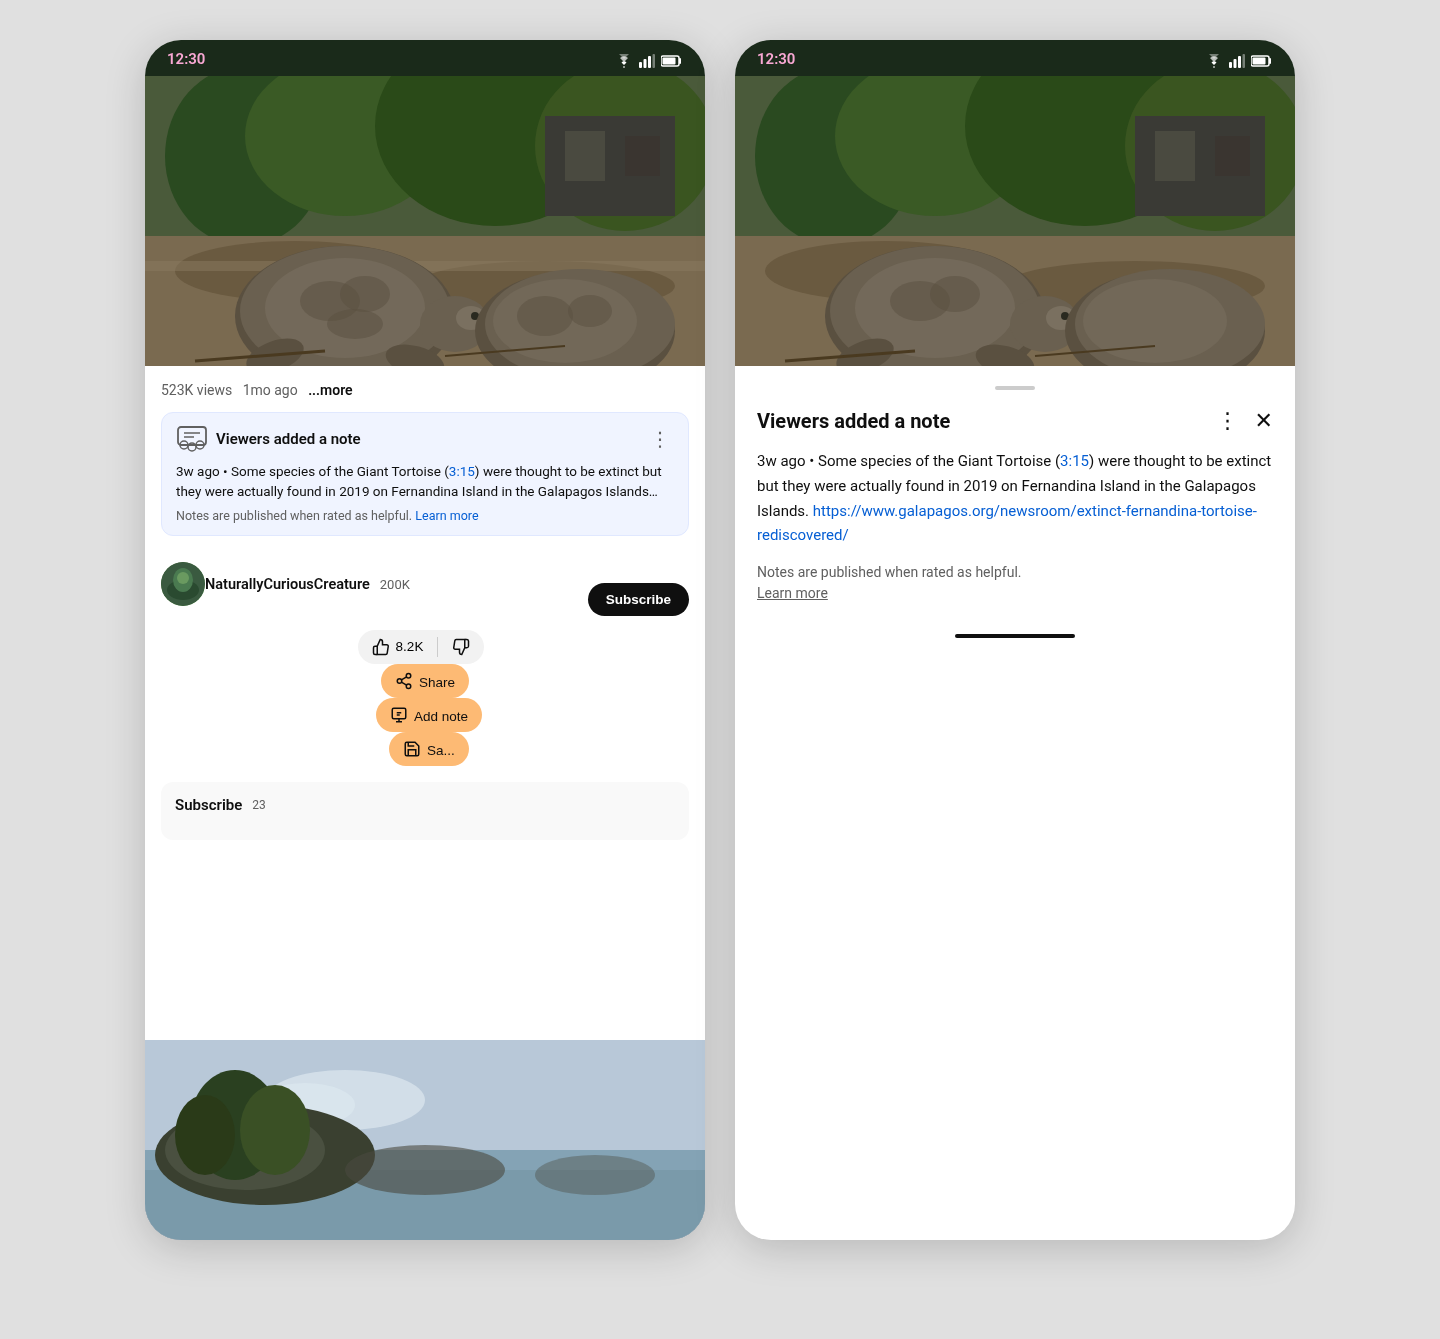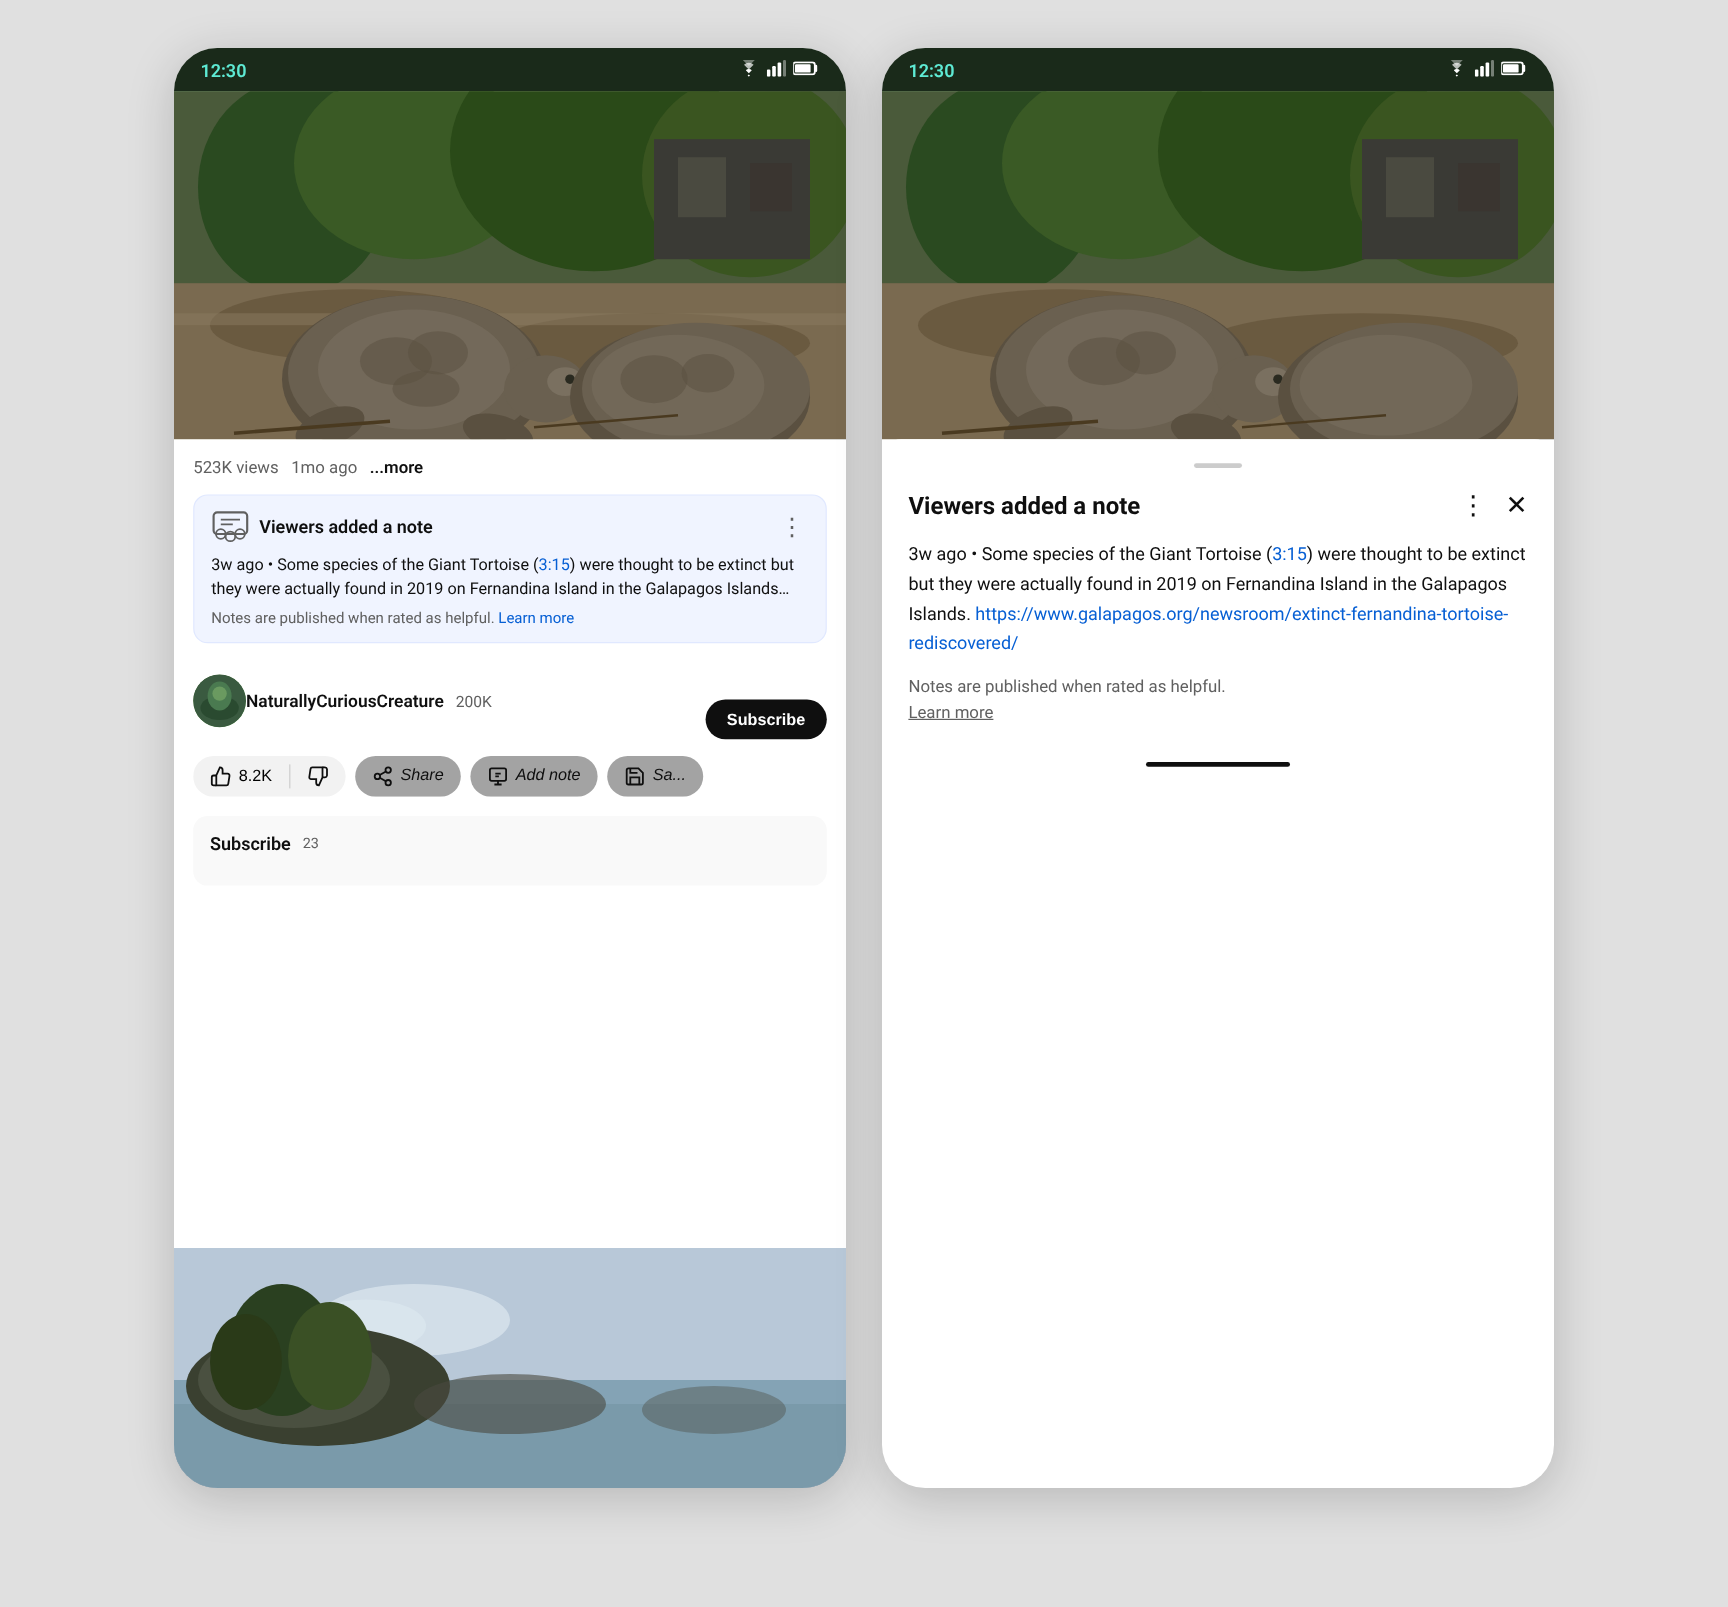--- a/index.html
+++ b/index.html
@@ -26,23 +26,23 @@
       display: flex;
       flex-direction: column;
       position: relative;
     }
 
     
     .status-bar {
       background: #1a2a1a;
       display: flex;
       justify-content: space-between;
-      align-items: flex-start;
+      align-items: flex-end;
       padding: 10px 22px 8px 22px;
-      color: #5eead4;
+      color: #f9a8d4;
       font-size: 15px;
       font-weight: 600;
       flex-shrink: 0;
     }
     .status-icons {
       display: flex;
       align-items: center;
       gap: 6px;
     }
 
@@ -187,35 +187,35 @@
       margin-top: 31px;
     }
 
     
     .action-row {
       display: flex;
       align-items: center;
       gap: 0;
       margin-bottom: 16px;
       overflow: hidden;
+      flex-direction: column;
     }
     .action-btn {
       display: flex;
-      align-items: flex-start;
+      align-items: flex-end;
       gap: 6px;
       padding: 8px 14px;
-      background: #a3a3a3;
+      background: #fdba74;
       border: none;
       border-radius: 20px;
       font-size: 13.5px;
       font-weight: 500;
       color: #0f0f0f;
       cursor: pointer;
       white-space: nowrap;
-      font-style: italic;
     }
     .action-btn + .action-btn {
       margin-left: 8px;
     }
     .like-dislike {
       display: flex;
       align-items: center;
       background: #f2f2f2;
       border-radius: 20px;
       overflow: hidden;

